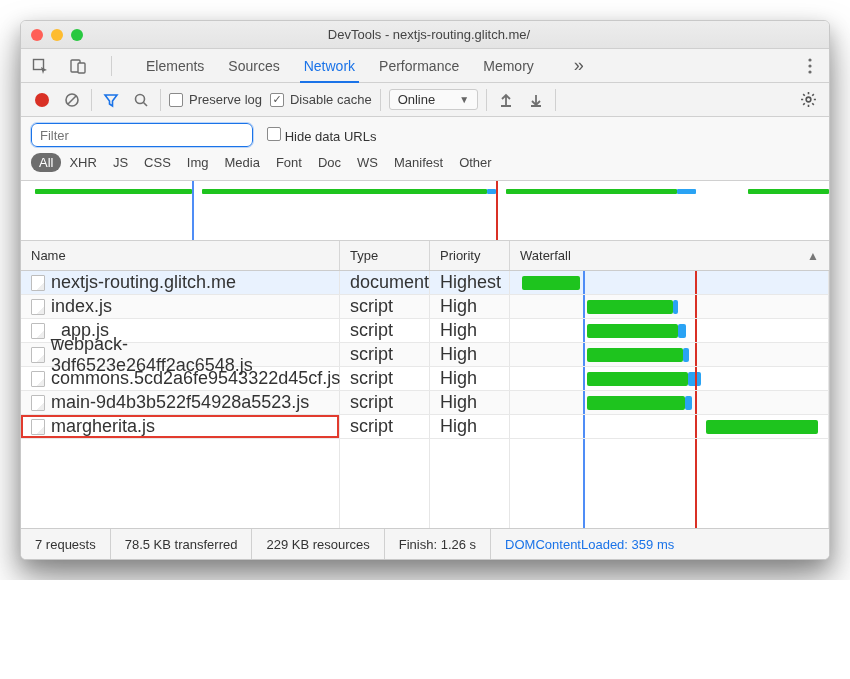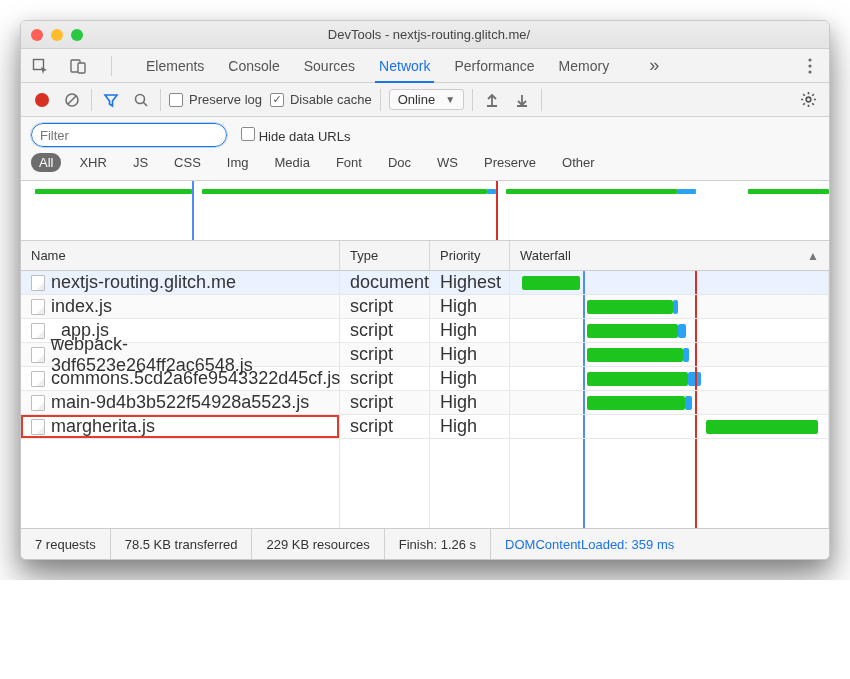--- a/index.html
+++ b/index.html
@@ -63,34 +63,34 @@
   .toolbar{
     height:34px; display:flex; align-items:center; gap:8px;
     padding:0 10px; border-bottom:1px solid #d0d0d0; background:#f3f3f3;
   }
   .btn{ width:22px;height:22px;display:flex;align-items:center;justify-content:center;border-radius:3px;cursor:pointer;}
   .rec{ width:14px;height:14px;border-radius:50%; background:#d93025;}
   .toolbar .sep{ width:1px;height:22px;background:#d0d0d0;}
   .chk{ width:14px;height:14px;border:1px solid #8a8a8a;border-radius:2px;display:inline-flex;align-items:center;justify-content:center;background:#fff;}
   .chk.checked::after{content:"✓";font-size:11px;color:#555;line-height:1;}
   .toolbar label{ display:flex; align-items:center; gap:6px; color:#444; font-size:13px;}
-  .select{ display:flex;align-items:center;gap:10px;border:1px solid #ccc;border-radius:3px;padding:2px 8px;background:#fafafa;}
+  .select{ display:flex;align-items:center;gap:24px;border:1px solid #ccc;border-radius:3px;padding:2px 8px;background:#fafafa;}
   .select .caret{font-size:10px;color:#666;}
   .toolbar .right{margin-left:auto;display:flex;align-items:center;}
 
   
   .filterbar{
     padding:6px 10px 2px; border-bottom:1px solid #d0d0d0; background:#f8f8f8;
   }
   .filterrow1{ display:flex; align-items:center; gap:14px;}
   .filterinput{
-    width:196px; height:24px; border:1px solid #1a73e8; outline:1px solid #bcd6f9;
-    border-radius:12px; padding:0 8px; font-size:13px; color:#888; background:#fff;
-  }
-  .filterrow2{ display:flex; align-items:flex-start; gap:10px; padding:6px 0 6px;}
+    width:222px; height:24px; border:1px solid #1a73e8; outline:1px solid #bcd6f9;
+    border-radius:6px; padding:0 8px; font-size:13px; color:#888; background:#fff;
+  }
+  .filterrow2{ display:flex; align-items:flex-start; padding:6px 0 6px;}
   .pill{ padding:2px 8px; border-radius:9px; font-size:13px; color:#444; cursor:pointer;}
   .pill.active{ background:#6d6d6d; color:#fff; }
 
   
   .ruler{
     height:22px; border-bottom:1px solid #d0d0d0; position:relative; background:#fff;
     font-size:11px; color:#777;
   }
   .ruler .tick{position:absolute; top:0; bottom:0; border-left:1px solid #d8d8d8;}
   .ruler .ticklabel{position:absolute; top:3px; transform:translateX(6px); white-space:nowrap;}
@@ -176,21 +176,20 @@
     </div>
     <div class="iconbtn">
       <svg width="16" height="16" viewBox="0 0 16 16">
           <rect x="1" y="2" width="9" height="12" rx="1" fill="none" stroke="#6b6b6b" stroke-width="1.4"></rect>
           <rect x="8" y="5" width="7" height="10" rx="1" fill="#f3f3f3" stroke="#6b6b6b" stroke-width="1.4"></rect>
         </svg>
     </div>
     <div class="sep"></div>
     <div class="tabs" id="tabs">
         <div class="tab">Elements</div>
-        <div class="tab">Console</div>
         <div class="tab">Sources</div>
         <div class="tab active">Network</div>
         <div class="tab">Performance</div>
         <div class="tab">Memory</div>
       </div>
     <div class="more">»</div>
     <div class="spacer"></div>
     <div class="iconbtn">
       <svg width="4" height="16" viewBox="0 0 4 16">
           <circle cx="2" cy="2" r="1.6" fill="#6b6b6b"></circle>
@@ -280,21 +279,21 @@
     <div class="filterrow2" id="type-pills">
         <span class="pill active">All</span>
         <span class="pill">XHR</span>
         <span class="pill">JS</span>
         <span class="pill">CSS</span>
         <span class="pill">Img</span>
         <span class="pill">Media</span>
         <span class="pill">Font</span>
         <span class="pill">Doc</span>
         <span class="pill">WS</span>
-        <span class="pill">Preserve</span>
+        <span class="pill">Manifest</span>
         <span class="pill">Other</span>
       </div>
   </div>
 
   <div class="overview" id="overview">
       <div class="band" style="left: 1.76471%; width: 19.4118%; background: rgb(30, 196, 30);"></div>
       <div class="band" style="left: 22.3529%; width: 35.2941%; background: rgb(30, 196, 30);"></div>
       <div class="band" style="left: 57.6471%; width: 1.17647%; background: rgb(42, 163, 244);"></div>
       <div class="band" style="left: 60%; width: 21.1765%; background: rgb(30, 196, 30);"></div>
       <div class="band" style="left: 81.1765%; width: 2.35294%; background: rgb(42, 163, 244);"></div>

